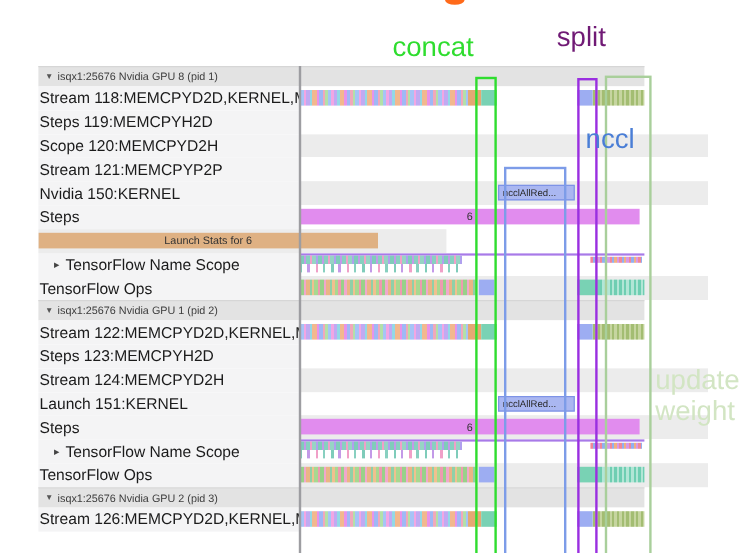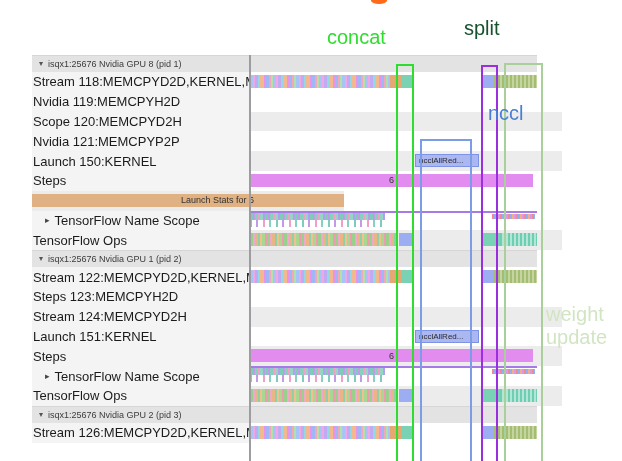--- a/index.html
+++ b/index.html
@@ -15,38 +15,38 @@
     border-top:1px solid #d6d6d6; width:505px;
   }
   .sec-header .tri{font-size:8px; color:#555; margin-right:5px; line-height:1;}
   .row{display:flex; height:19.8px; width:505px;}
   .cell-label{
     width:218px; box-sizing:border-box; background:var(--sidebar-bg);
     font-size:13px; color:#1b1b1b; white-space:nowrap; overflow:hidden;
     display:flex; align-items:center; padding-left:1px; flex:none;
   }
   .cell-label .tri{font-size:9px; color:#444; margin:0 5px 0 12px; line-height:1;}
-  .cell-tl{width:312px; position:relative; flex:none; background:#fff; overflow:hidden;}
+  .cell-tl{width:340px; position:relative; flex:none; background:#fff; overflow:hidden;}
   .row.alt .cell-tl{background:var(--row-alt);}
   
   .vdivider{position:absolute; left:249px; top:55px; width:2px; height:406px; background:#9d9da1;}
   
   .seg{position:absolute; top:3px; height:13px;}
   .seg.dense{left:0; width:140px; background:repeating-linear-gradient(90deg,
     #a6c4f6 0 3px,#f2a6e3 3px 5px,#c0aaf2 5px 8px,#93d8e6 8px 10px,#f2b88e 10px 14px,
     #e793ea 14px 16px,#9fb8f5 16px 19px,#f0a8bb 19px 21px,#b3e0a8 21px 23px);}
   .seg.orange{left:140px; width:11px; background:var(--seg-orange);}
   .seg.teal{left:151px; width:13px; background:var(--seg-teal);}
   .seg.sblue{left:231px; width:13px; background:var(--seg-blue);}
   .seg.olive{left:244px; width:43px; background:repeating-linear-gradient(90deg,
     #a3bd72 0 2px,#c6d5a0 2px 4px);}
   .seg.steps{left:0; width:283px; background:var(--steps); font-size:9px; color:#333;
     display:flex; align-items:center; justify-content:center;}
   .seg.launch{left:0; width:283px; background:var(--launch); font-size:9px; color:#333;
-    display:flex; align-items:center; justify-content:center;padding-left:44px;}
+    display:flex; align-items:center; justify-content:center;}
   .seg.ncclbar{left:165px; width:64px; background:var(--nccl-fill);
     border:1px solid var(--nccl-border); box-sizing:border-box; font-size:8px; color:#2a2a2a;
     line-height:11px; padding-left:3px; white-space:nowrap; overflow:hidden;}
   .seg.nsline{left:0; width:287px; height:2px; top:0; background:var(--ns-line);}
   .seg.nsband{left:0; width:135px; height:7px; top:2px; background:repeating-linear-gradient(90deg,
     #7fccba 0 3px,#c39ae8 3px 5px,#88d0c0 5px 8px,#f0a0c8 8px 10px,#96d4c4 10px 13px,#b0a0ee 13px 15px);}
   .seg.nsticks{left:0; width:135px; height:7px; top:9px; background:repeating-linear-gradient(90deg,
     #7fccba 0 2px,transparent 2px 6px,#c39ae8 6px 8px,transparent 8px 13px,
     #f0a0c8 13px 15px,transparent 15px 19px,#88d0c0 19px 21px,transparent 21px 26px);}
   .seg.nsstrip{left:242px; width:43px; height:5px; top:3px; background:repeating-linear-gradient(90deg,
@@ -57,21 +57,21 @@
   .seg.opsblue{left:149px; width:13px; background:var(--seg-blue);}
   .seg.opsteal{left:231px; width:19px; background:var(--seg-teal);}
   .seg.opstealstripe{left:250px; width:37px; background:repeating-linear-gradient(90deg,
     #6fceb2 0 2px,#b2e6d6 2px 4px);}
   
   .ann-box{position:absolute; box-sizing:border-box; pointer-events:none;}
   #box-concat{left:396px; top:64px; width:18px; height:400px; border:2px solid #2fdd2f;}
   #box-split{left:481px; top:65px; width:17px; height:400px; border:2px solid #9a2fe0;}
   #box-nccl{left:420px; top:139px; width:52px; height:325px; border:2px solid #7d9ce8;}
   #box-weight{left:504px; top:63px; width:39px; height:401px; border:2px solid #a9cf9b;}
-  .ann-label{position:absolute; font-size:20px; line-height:1.15; pointer-events:none;}
+  .ann-label{position:absolute; font-size:23px; line-height:1.15; pointer-events:none;}
   #lbl-concat{left:327px; top:26px;}
   #lbl-split{left:464px; top:17px;}
   #lbl-nccl{left:447px; top:102px;margin-left:41px;}
   #lbl-weight{left:546px; top:303px;}
   .clip-orange{position:absolute; left:371px; top:-3px; width:16px; height:7px;
     border-radius:50%; background:#ff6a1a;}
 </style>
 </head>
 <body>
 
@@ -89,39 +89,39 @@
         <div class="cell-tl">
           <div class="seg dense"></div>
           <div class="seg orange"></div>
           <div class="seg teal"></div>
           <div class="seg sblue"></div>
           <div class="seg olive"></div>
         </div>
       </div>
       <div class="row">
         <div class="cell-label">
-          <span>Nvidia 119:MEMCPYH2D</span>
+          <span>Steps 119:MEMCPYH2D</span>
         </div>
         <div class="cell-tl"></div>
       </div>
       <div class="row alt">
         <div class="cell-label">
           <span>Scope 120:MEMCPYD2H</span>
         </div>
         <div class="cell-tl"></div>
       </div>
       <div class="row">
         <div class="cell-label">
-          <span>Nvidia 121:MEMCPYP2P</span>
-        </div>
-        <div class="cell-tl"></div>
-      </div>
-      <div class="row alt">
-        <div class="cell-label">
-          <span>Launch 150:KERNEL</span>
+          <span>Stream 121:MEMCPYP2P</span>
+        </div>
+        <div class="cell-tl"></div>
+      </div>
+      <div class="row alt">
+        <div class="cell-label">
+          <span>Nvidia 150:KERNEL</span>
         </div>
         <div class="cell-tl">
           <div class="seg ncclbar">ncclAllRed...</div>
         </div>
       </div>
       <div class="row">
         <div class="cell-label">
           <span>Steps</span>
         </div>
         <div class="cell-tl">
@@ -242,21 +242,21 @@
     </div>
 
   <div class="vdivider"></div>
 
   <div class="ann-box" id="box-concat" style="border-color: rgb(47, 221, 47);"></div>
   <div class="ann-box" id="box-split" style="border-color: rgb(154, 47, 224);"></div>
   <div class="ann-box" id="box-nccl" style="border-color: rgb(125, 156, 232);"></div>
   <div class="ann-box" id="box-weight" style="border-color: rgb(169, 207, 155);"></div>
 
   <div class="ann-label" id="lbl-concat" style="color: rgb(47, 221, 47);">concat</div>
-  <div class="ann-label" id="lbl-split" style="color: #14532d; text-align: right;">split</div>
+  <div class="ann-label" id="lbl-split" style="color: #701a75; text-align: right;">split</div>
   <div class="ann-label" id="lbl-nccl" style="color: rgb(74, 126, 214);">nccl</div>
   <div class="ann-label" id="lbl-weight" style="color: rgb(210, 229, 195);">
+    <div>update</div>
     <div>weight</div>
-    <div>update</div>
   </div>
 
   <div class="clip-orange"></div>
 </div>
 
 </body></html>

